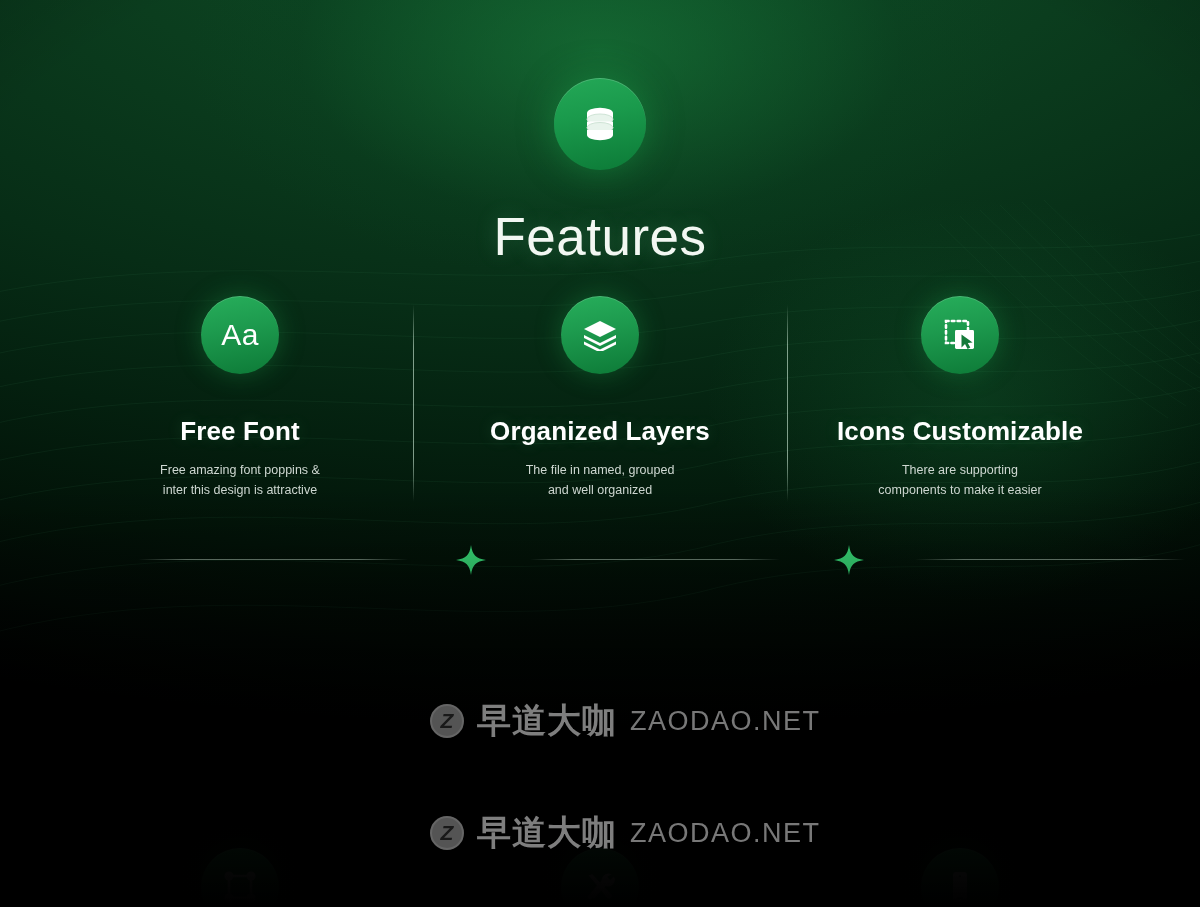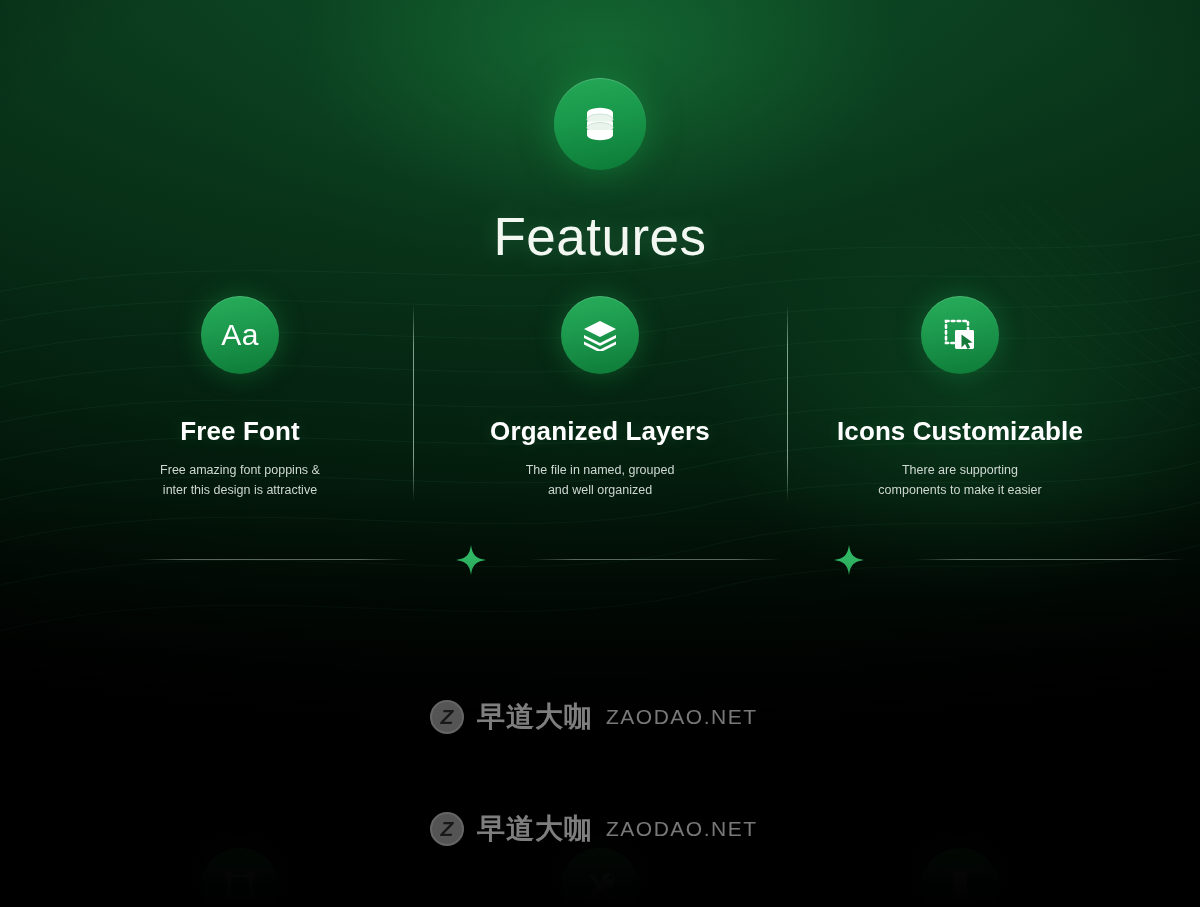--- a/index.html
+++ b/index.html
@@ -134,22 +134,22 @@
   }
   .wm-1 { left:430px; top:698px; }
   .wm-2 { left:430px; top:810px; }
   .wm-logo {
     width:34px; height:34px; border-radius:50%;
     background:#8d8d8d; color:#2a2a2a;
     display:flex; align-items:center; justify-content:center;
     font-size:21px; font-weight:bold; font-style:italic;
     border:2px solid #a8a8a8;
   }
-  .wm-cn { font-size:28px; color:#d3d3d3; font-weight:bold; letter-spacing:1px; }
-  .wm-en { font-size:21px; color:#c8c8c8; letter-spacing:1.5px; }
+  .wm-cn { font-size:34px; color:#d3d3d3; font-weight:bold; letter-spacing:1px; }
+  .wm-en { font-size:27px; color:#c8c8c8; letter-spacing:1.5px; }
 </style>
 </head>
 <body>
 
 <div id="stage">
 
   <div class="glow-top"></div>
   <div class="glow-right"></div>
 
   <svg class="mesh" viewBox="0 0 1200 907" preserveAspectRatio="none">

